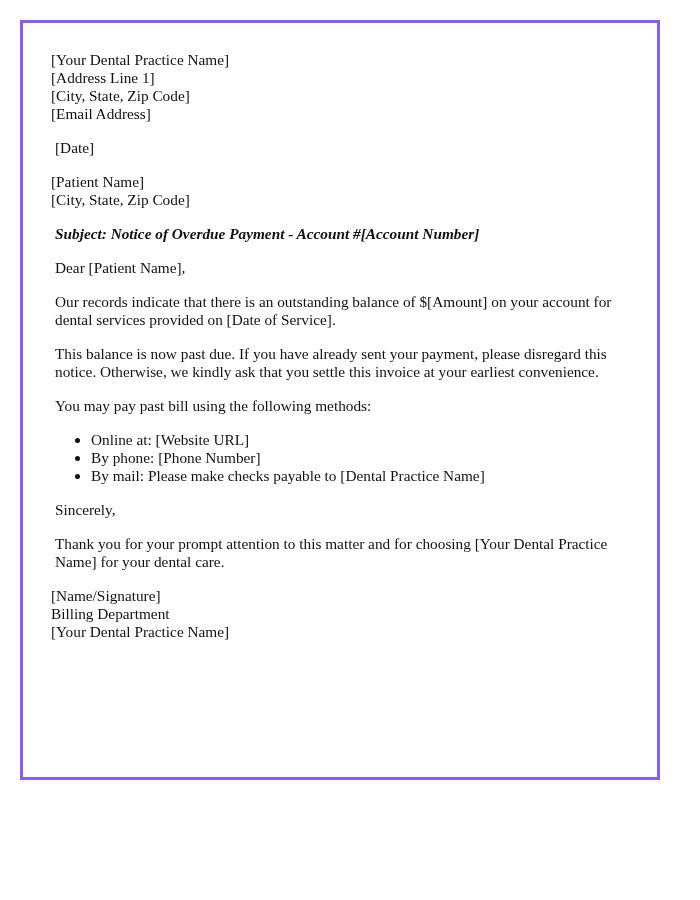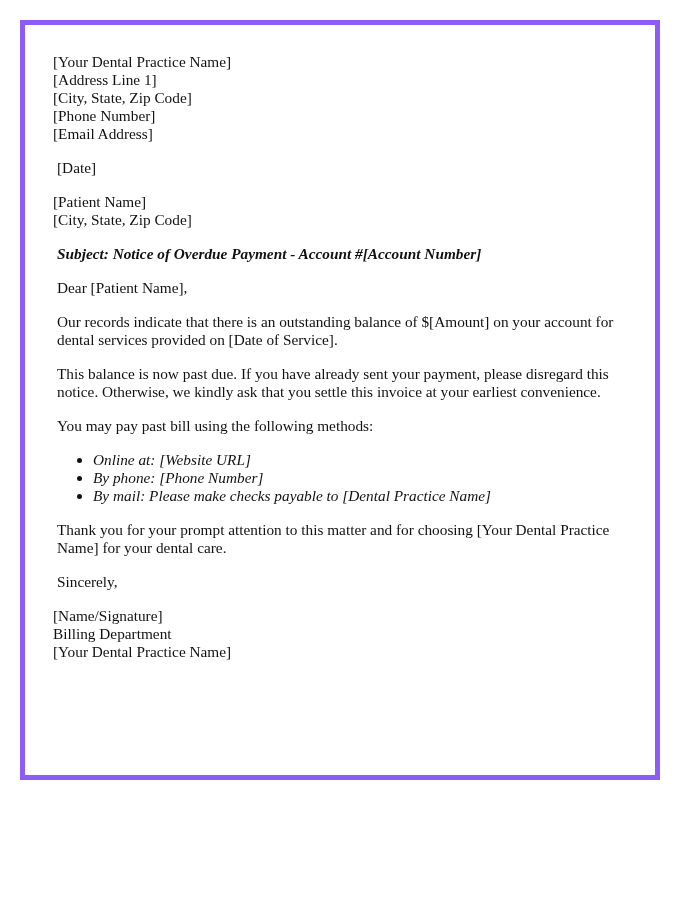--- a/index.html
+++ b/index.html
@@ -1,38 +1,37 @@
 <!DOCTYPE html>
 <html><head>
 <meta charset="utf-8">
 <style>
   html, body { margin: 0; padding: 0; background: #ffffff; }
   body { width: 700px; height: 900px; position: relative; font-family: "Liberation Serif", "DejaVu Serif", serif; color: #111; }
   .letter {
     position: absolute; left: 20px; top: 20px; width: 640px; height: 760px;
-    border: 5px solid #8b5cf6; box-sizing: border-box;
+    border: 3px solid #8b5cf6; box-sizing: border-box;
     padding: 28px 28px 0 28px;
     font-size: 15.3px; line-height: 18px;
   }
   .block { margin: 0 0 16px 0; }
   .line { display: block; }
   p { margin: 0 0 16px 4px; }
   .subject { font-weight: bold; font-style: italic; }
-  ul { margin: 0 0 16px 0; padding-left: 40px; font-style: italic; }
+  ul { margin: 0 0 16px 0; padding-left: 40px; }
   li { margin: 0; }
 </style>
 </head>
 <body>
 
 <div class="letter">
   <div class="block">
     <span class="line">[Your Dental Practice Name]</span>
     <span class="line">[Address Line 1]</span>
     <span class="line">[City, State, Zip Code]</span>
-    <span class="line">[Phone Number]</span>
     <span class="line">[Email Address]</span>
   </div>
 
   <p>[Date]</p>
 
   <div class="block">
     <span class="line">[Patient Name]</span>
     <span class="line">[City, State, Zip Code]</span>
   </div>
 
@@ -43,22 +42,22 @@
   <p>Our records indicate that there is an outstanding balance of $[Amount] on your account for dental services provided on [Date of Service].</p>
   <p>This balance is now past due. If you have already sent your payment, please disregard this notice. Otherwise, we kindly ask that you settle this invoice at your earliest convenience.</p>
   <p>You may pay past bill using the following methods:</p>
 
   <ul>
     <li>Online at: [Website URL]</li>
     <li>By phone: [Phone Number]</li>
     <li>By mail: Please make checks payable to [Dental Practice Name]</li>
   </ul>
 
+  <p>Sincerely,</p>
+
   <p>Thank you for your prompt attention to this matter and for choosing [Your Dental Practice Name] for your dental care.</p>
-
-  <p>Sincerely,</p>
 
   <div class="block">
     <span class="line">[Name/Signature]</span>
     <span class="line">Billing Department</span>
     <span class="line">[Your Dental Practice Name]</span>
   </div>
 </div>
 
 </body></html>

